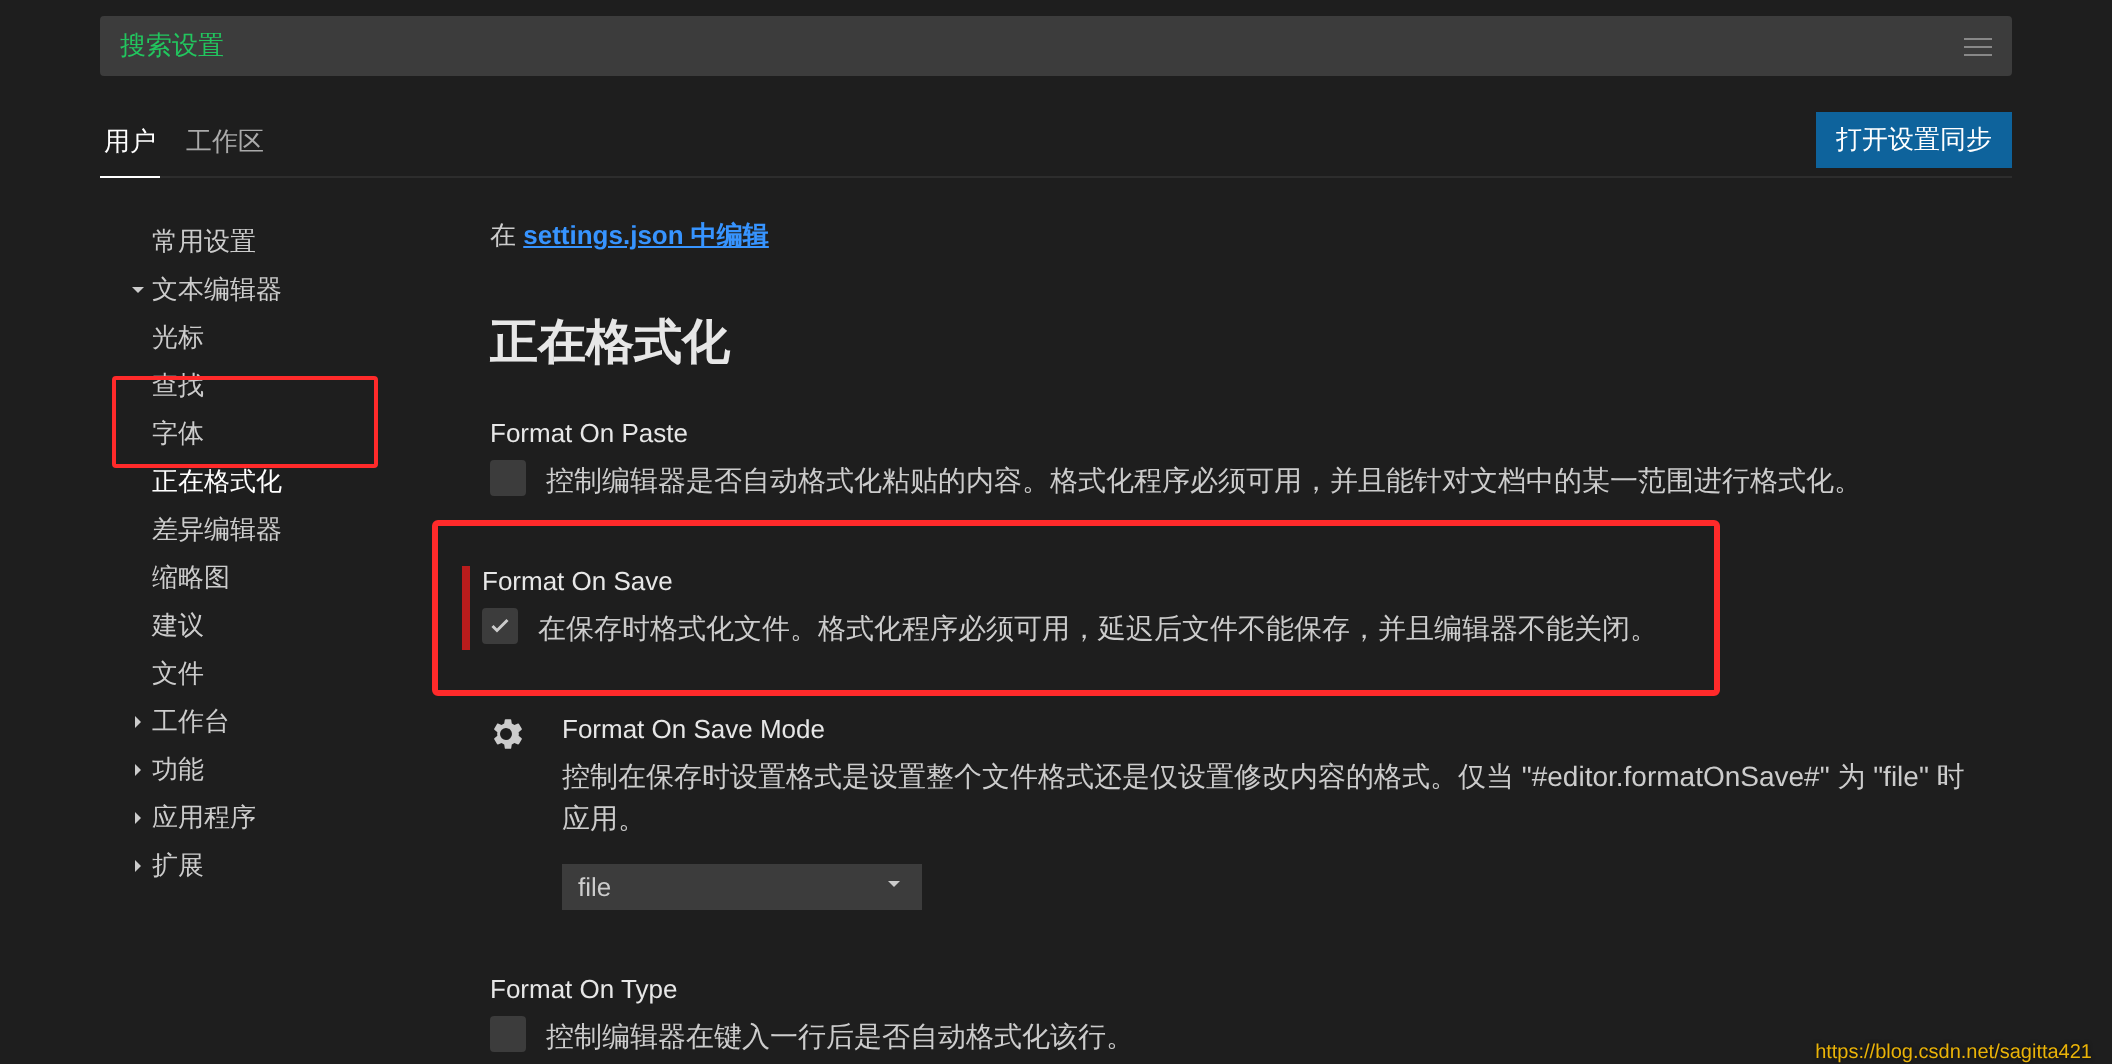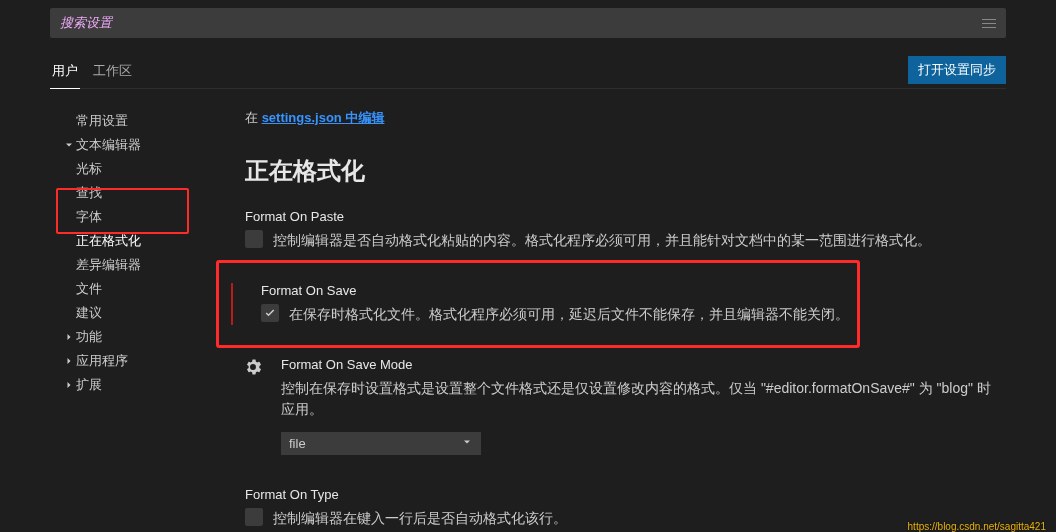--- a/index.html
+++ b/index.html
@@ -11,26 +11,25 @@
   font-family: "Segoe UI", "Microsoft YaHei", sans-serif;
   font-size: 13px;
   overflow: hidden;
   position: relative;
 }
 .container { padding: 8px 50px 0 50px; }
 .search-bar {
   background: #3c3c3c;
   border-radius: 2px;
   padding: 6px 10px;
-  color: #f0abfc;
+  color: #22c55e;
   margin-bottom: 18px;
   display: flex;
   justify-content: space-between;
   align-items: center;
-  font-style: italic;
 }
 .search-icon-right {
   display: inline-flex;
   flex-direction: column;
   gap: 3px;
 }
 .search-icon-right span {
   display: block;
   width: 14px;
   height: 1px;
@@ -133,43 +132,43 @@
   justify-content: center;
   color: #ccc;
   cursor: pointer;
 }
 .setting-desc {
   color: #ccc;
   font-size: 14px;
   line-height: 1.5;
 }
 .setting.highlighted {
-  border-left: 2px solid #b91c1c;
-  padding-left: 28px;
+  border-left: 4px solid #b91c1c;
+  padding-left: 6px;
   margin-left: -14px;
 }
 .highlight-box-2 {
   position: absolute;
   border: 3px solid #ff2a2a;
   border-radius: 3px;
   pointer-events: none;
 }
 .gear-row {
   display: flex;
   align-items: flex-start;
   gap: 20px;
 }
 .gear-icon {
   color: #ccc;
   margin-top: 2px;
   flex-shrink: 0;
 }
 .dropdown {
   background: #3c3c3c;
-  width: 200px;
+  width: 180px;
   padding: 4px 8px;
   margin-top: 12px;
   display: flex;
   justify-content: space-between;
   align-items: center;
   cursor: pointer;
   font-size: 13px;
 }
 .dropdown .chev { color: #ccc; }
 .watermark {
@@ -224,25 +223,36 @@
       <div class="sidebar-item sub">
           <span>字体</span>
         </div>
       <div class="sidebar-item sub active">
           <span>正在格式化</span>
         </div>
       <div class="sidebar-item sub">
           <span>差异编辑器</span>
         </div>
       <div class="sidebar-item sub">
+          <span>缩略图</span>
+        </div>
+      <div class="sidebar-item sub">
+          <span>建议</span>
+        </div>
+      <div class="sidebar-item sub">
           <span>文件</span>
         </div>
-      <div class="sidebar-item sub">
-          <span>建议</span>
-        </div>
+      <div class="sidebar-item">
+        <span class="chevron">
+          <svg width="12" height="12" viewBox="0 0 16 16">
+              <path fill="currentColor" d="M6 4l4 4-4 4z"></path>
+            </svg>
+        </span>
+        <span>工作台</span>
+      </div>
       <div class="sidebar-item">
         <span class="chevron">
           <svg width="12" height="12" viewBox="0 0 16 16">
               <path fill="currentColor" d="M6 4l4 4-4 4z"></path>
             </svg>
         </span>
         <span>功能</span>
       </div>
       <div class="sidebar-item">
         <span class="chevron">
@@ -291,21 +301,21 @@
 
       <div class="setting">
         <div class="gear-row">
           <span class="gear-icon">
             <svg width="16" height="16" viewBox="0 0 16 16">
                 <path fill="currentColor" d="M8 5a3 3 0 100 6 3 3 0 000-6zm6.4 3c0 .3 0 .6-.1.9l1.5 1.2c.1.1.2.3.1.5l-1.4 2.4c-.1.2-.3.2-.5.2l-1.8-.7c-.4.3-.8.5-1.3.7l-.3 1.9c0 .2-.2.3-.4.3H7.8c-.2 0-.4-.1-.4-.3l-.3-1.9c-.5-.2-.9-.4-1.3-.7l-1.8.7c-.2.1-.4 0-.5-.2L2.1 10.6c-.1-.2 0-.4.1-.5l1.5-1.2C3.6 8.6 3.6 8.3 3.6 8s0-.6.1-.9L2.2 5.9c-.1-.1-.2-.3-.1-.5l1.4-2.4c.1-.2.3-.2.5-.2l1.8.7c.4-.3.8-.5 1.3-.7l.3-1.9c0-.2.2-.3.4-.3h2.4c.2 0 .4.1.4.3l.3 1.9c.5.2.9.4 1.3.7l1.8-.7c.2-.1.4 0 .5.2l1.4 2.4c.1.2 0 .4-.1.5l-1.5 1.2c.1.3.1.6.1.9z"></path>
               </svg>
           </span>
           <div style="flex:1">
             <div class="setting-title">Format On Save Mode</div>
-            <div class="setting-desc">控制在保存时设置格式是设置整个文件格式还是仅设置修改内容的格式。仅当 "#editor.formatOnSave#" 为 "blog" 时应用。</div>
+            <div class="setting-desc">控制在保存时设置格式是设置整个文件格式还是仅设置修改内容的格式。仅当 "#editor.formatOnSave#" 为 "file" 时应用。</div>
             <div class="dropdown">
               <span>file</span>
               <span class="chev">
                 <svg width="12" height="12" viewBox="0 0 16 16">
                     <path fill="currentColor" d="M4 6l4 4 4-4z"></path>
                   </svg>
               </span>
             </div>
           </div>
         </div>

